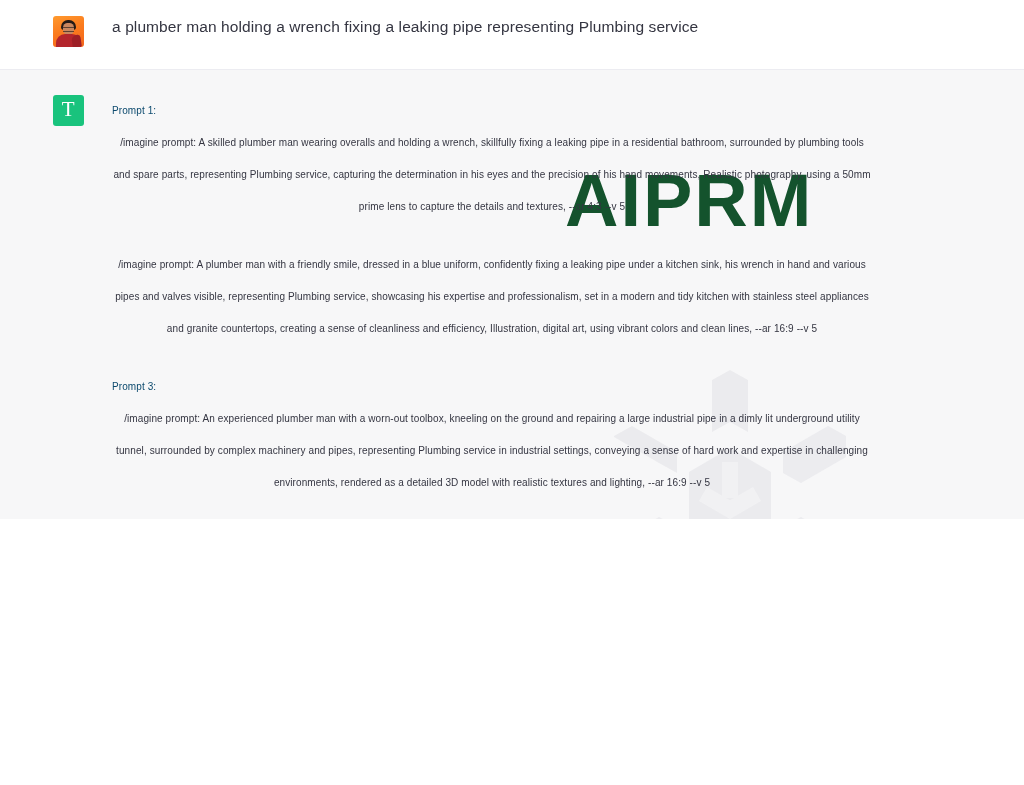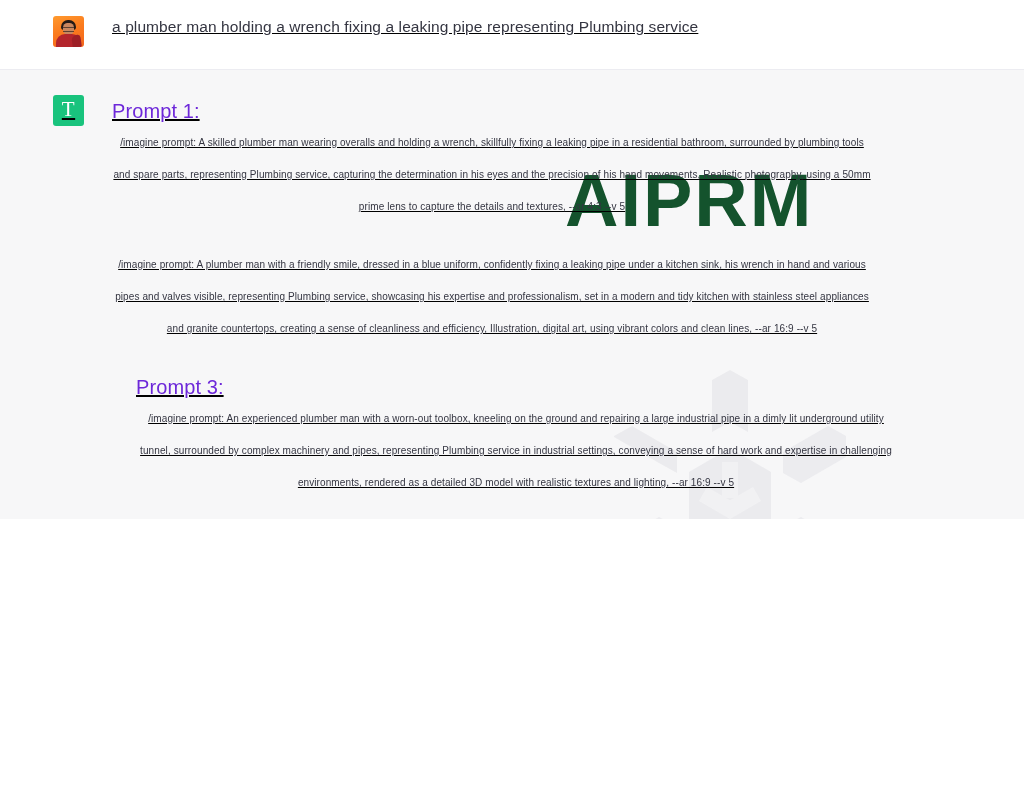--- a/index.html
+++ b/index.html
@@ -13,21 +13,20 @@
     font-family: "Liberation Sans", sans-serif;
     -webkit-font-smoothing: antialiased;
     overflow: hidden;
   }
 
   .conversation {
     width: 1024px;
     height: 582px;
     position: relative;
     overflow: hidden;
-    text-decoration: underline;
   }
 
   
   .msg-row {
     position: relative;
     width: 100%;
     box-sizing: border-box;
   }
   .msg-row.user {
     background: #ffffff;
@@ -152,26 +151,25 @@
     line-height: 22px;
     color: #343541;
     letter-spacing: .1px;
   }
 
   .prompt-block {
     margin: 0 0 26px 0;
   }
   .prompt-block:last-child {
     margin-bottom: 0;
-    margin-left: 24px;
   }
   .prompt-heading {
-    font-size: 20px;
+    font-size: 10px;
     line-height: 32px;
-    color: #6d28d9;
+    color: #0c4a6e;
     letter-spacing: .1px;
   }
   .prompt-body {
     font-size: 10px;
     line-height: 32px;
     color: #343541;
     letter-spacing: .1px;
     max-width: 760px;
     text-align: center;
   }

